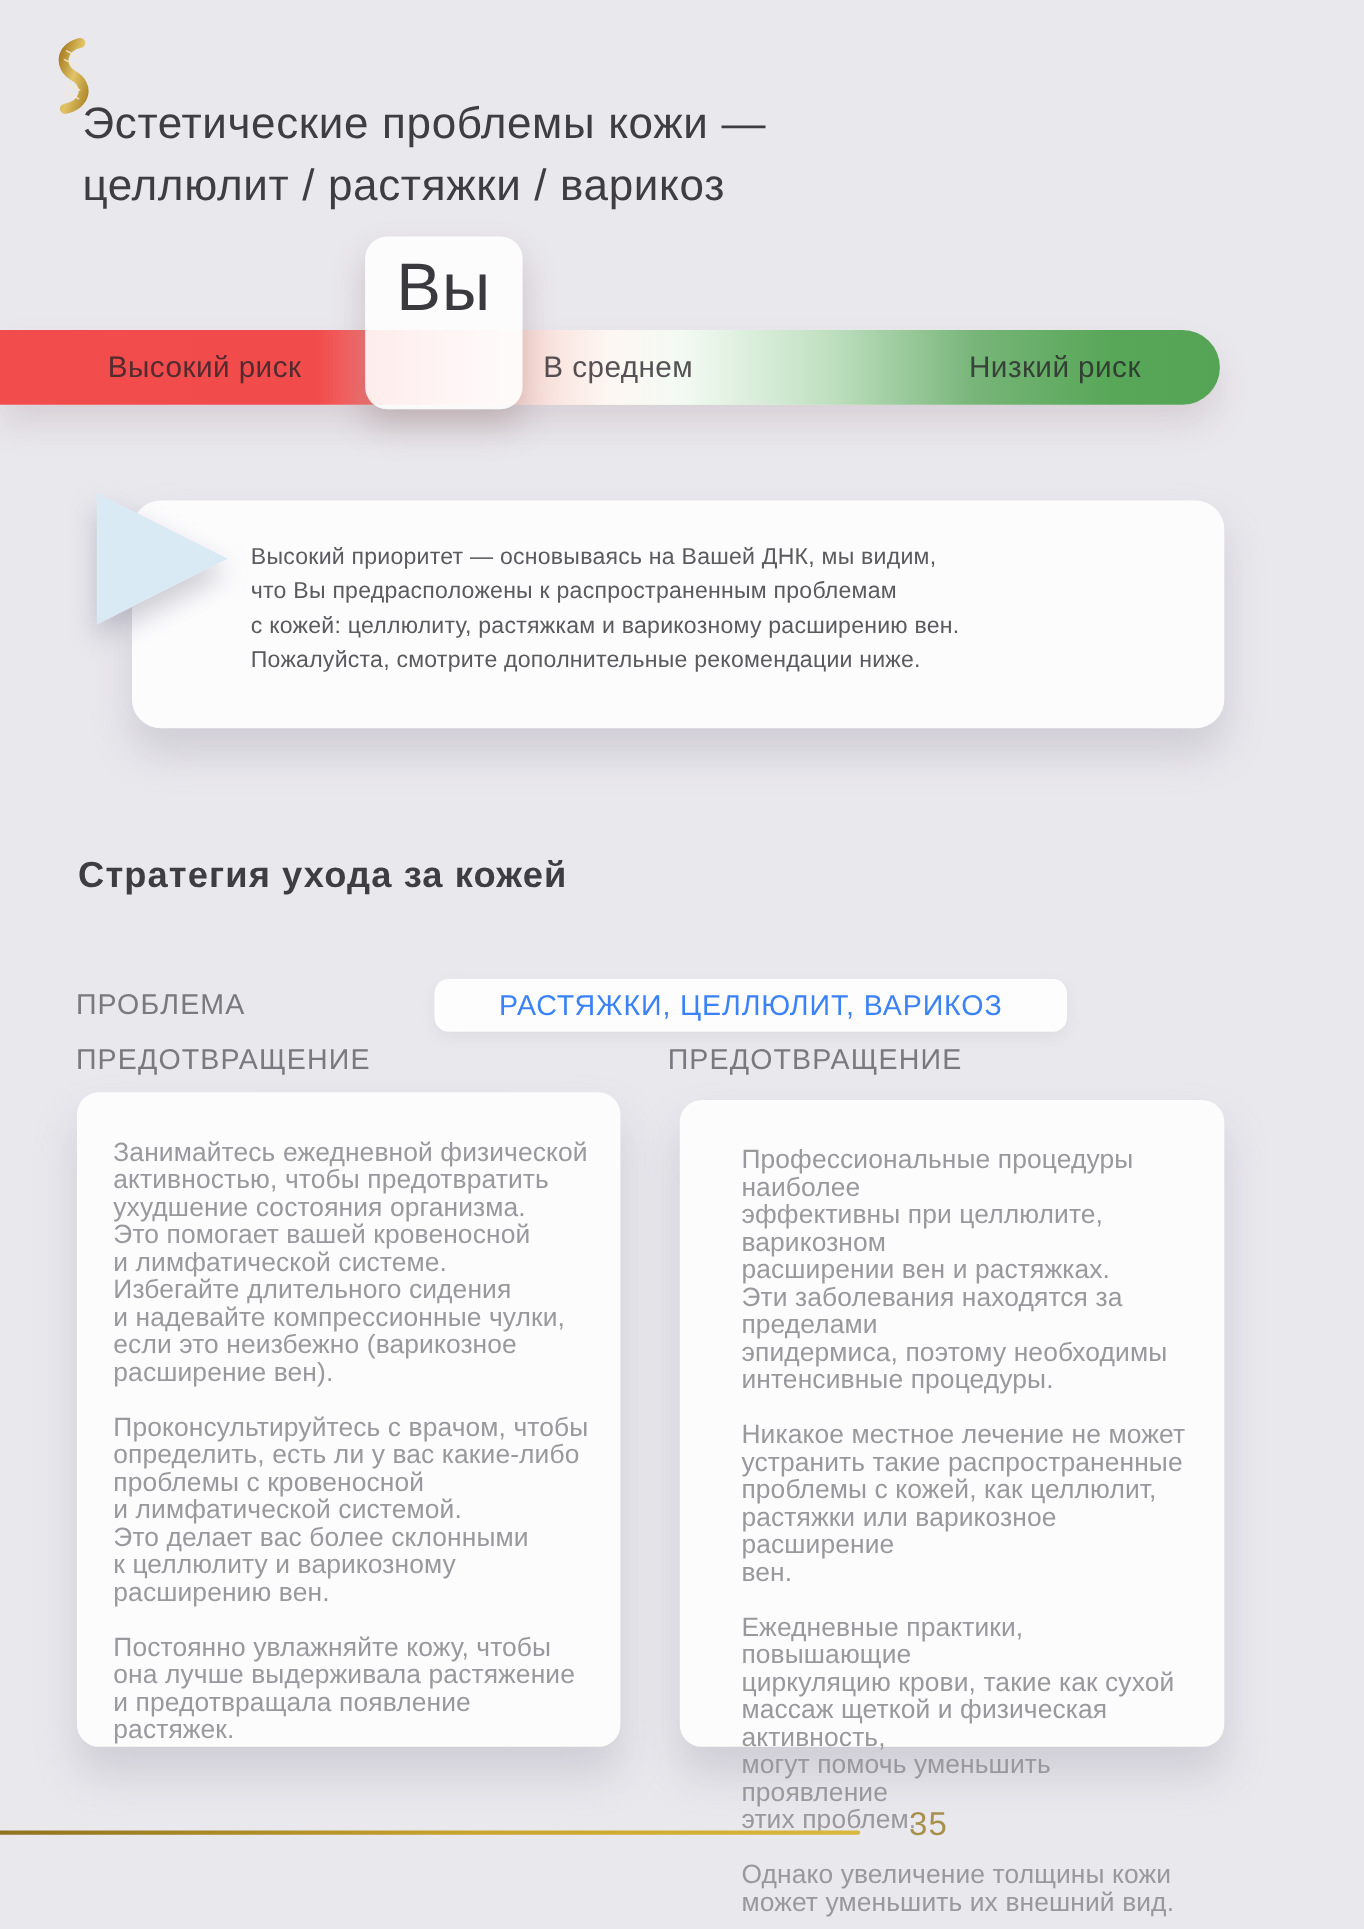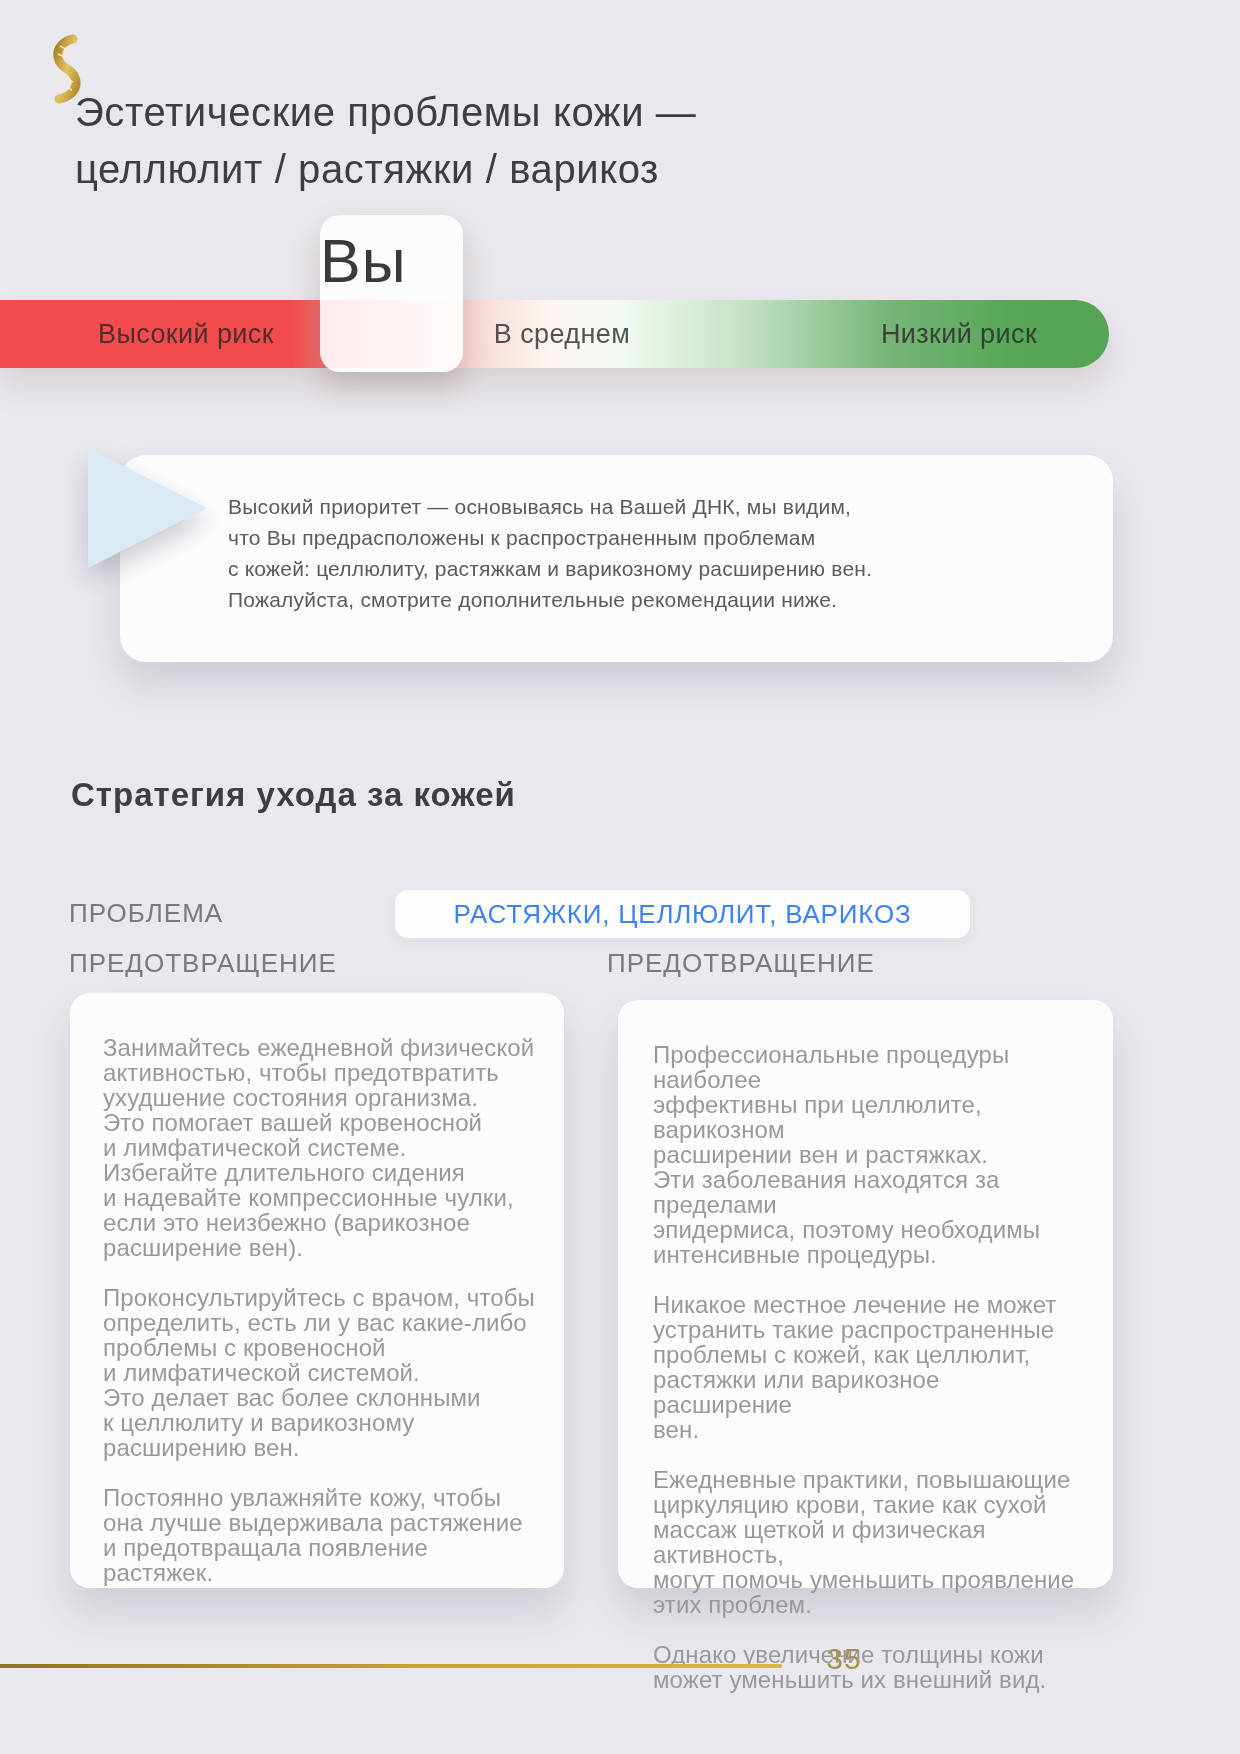--- a/index.html
+++ b/index.html
@@ -29,24 +29,24 @@
   .risk-label{
     position:absolute; top:50%; transform:translate(-50%,-50%);
     font-size:27px; font-weight:300; color:rgba(38,35,40,0.78);
     letter-spacing:0.4px; white-space:nowrap;
   }
   .risk-label.high{left:186px;}
   .risk-label.medium{left:562px;}
   .risk-label.low{left:959px;}
   
   .you-marker{
-    position:absolute; left:320px; top:215px; width:143px; height:157px;
+    position:absolute; left:332px; top:215px; width:143px; height:157px;
     background:rgba(255,255,255,0.87); border-radius:20px;
     box-shadow:0 16px 30px rgba(125,95,95,0.28);
-    z-index:2; display:flex; justify-content:flex-start; align-items:flex-start;
+    z-index:2; display:flex; justify-content:center; align-items:flex-start;
   }
   .you-marker .you-text{
     font-size:61px; font-weight:200; color:#3a393d; line-height:1;
     margin-top:16px; letter-spacing:1px;
   }
   
   .priority-card{
     position:absolute; left:120px; top:455px; width:993px; height:207px;
     background:#fcfcfd; border-radius:26px;
     box-shadow:0 22px 36px rgba(155,150,165,0.32);
@@ -87,21 +87,21 @@
   .rec-card{
     position:absolute; background:#fcfcfd; border-radius:20px;
     box-shadow:0 24px 38px rgba(150,146,162,0.30);
   }
   .rec-card.prevention{left:70px; top:993px; width:494px; height:595px;}
   .rec-card.recovery{left:618px; top:1000px; width:495px; height:588px;}
   .rec-card .card-body{
     padding:42px 28px 0 33px;
     font-size:24px; line-height:25px; color:#99989d; letter-spacing:0.1px;
   }
-  .rec-card.recovery .card-body{padding-left:35px;}
+  .rec-card.recovery .card-body{padding-left:56px;}
   .card-body p{margin:0 0 25px 0; white-space:pre-line;}
   
   .footer-line{
     position:absolute; left:0; top:1664px; width:782px; height:4px;
     background:linear-gradient(90deg,#8f731f,#c9a42e 55%,#d9b83e);
     border-radius:0 2px 2px 0;
   }
   .page-number{
     position:absolute; left:814px; top:1642px; width:60px;
     font-size:30px; font-weight:400; color:#a98f4c;

